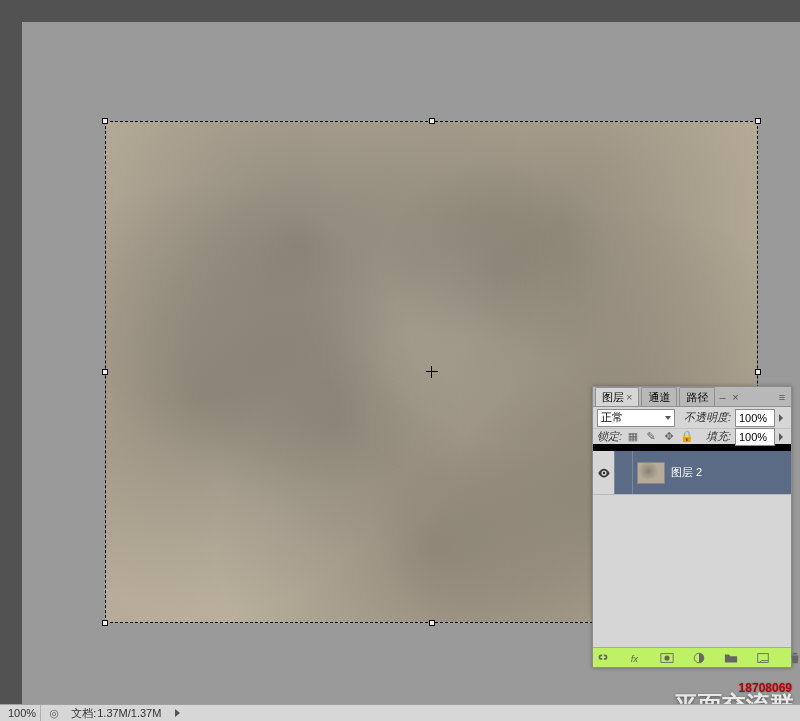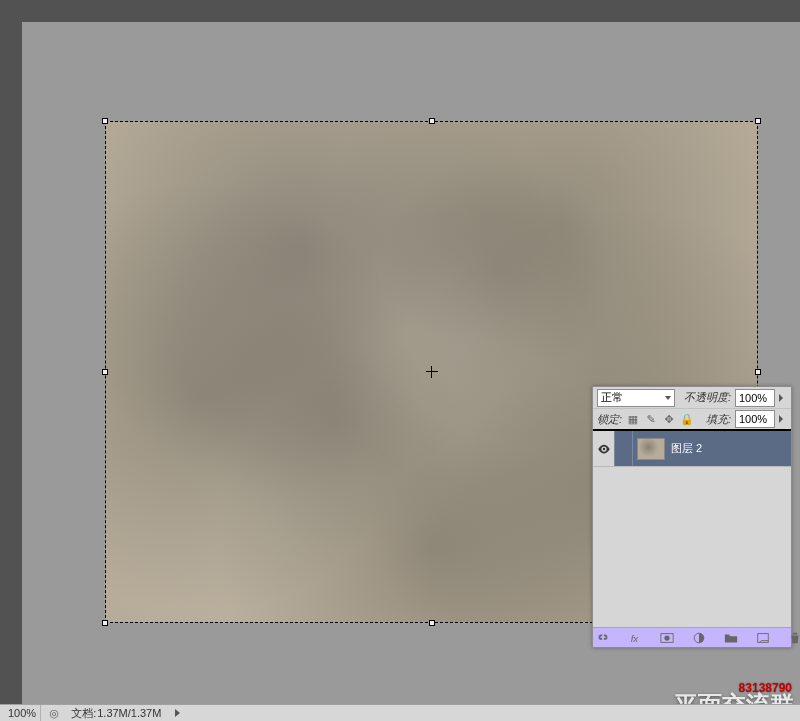--- a/index.html
+++ b/index.html
@@ -47,39 +47,39 @@
 .panel-min { width: 10px; text-align: center; color: #555; cursor: pointer; }
 
 .opt-row { display: flex; align-items: center; height: 22px; padding: 0 4px; gap: 4px; border-bottom: 1px solid #c2c2c2; }
 .select { flex: 0 0 78px; height: 18px; background: #fff; border: 1px solid #8c8c8c; display: flex; align-items: center; padding: 8px 3px; position: relative; }
 .select::after { content: ""; position: absolute; right: 3px; top: 6px; width: 0; height: 0; border-left: 3px solid transparent; border-right: 3px solid transparent; border-top: 4px solid #555; }
 .lbl { color: #333; font-style: italic; }
 .pct-box { width: 40px; height: 18px; background: #fff; border: 1px solid #8c8c8c; display: flex; align-items: center; padding: 0 3px; position: relative; }
 .pct-box::after { content: ""; position: absolute; right: -9px; top: 4px; width: 0; height: 0; border-top: 4px solid transparent; border-bottom: 4px solid transparent; border-left: 4px solid #555; }
 .spacer { flex: 1; }
 
-.lock-row { display: flex; align-items: center; height: 22px; padding: 0 4px; gap: 4px; border-bottom: 2px solid #000000; }
+.lock-row { display: flex; align-items: center; height: 22px; padding: 0 4px; gap: 4px; border-bottom: 7px solid #000000; }
 .lock-ico { width: 14px; height: 14px; display: inline-flex; align-items: center; justify-content: center; color: #666; }
 
 .layers-list { background: #d6d6d6; height: 196px; overflow-y: auto; }
-.layer-row { display: flex; align-items: center; height: 36px; border-bottom: 1px solid #b9b9b9; }
+.layer-row { display: flex; align-items: center; height: 44px; border-bottom: 1px solid #b9b9b9; }
 .layer-row.selected { background: #5b6b86; color: #fff; }
 .eye-col { width: 22px; height: 100%; border-right: 1px solid #b9b9b9; display: flex; align-items: center; justify-content: center; cursor: pointer; }
 .layer-row.selected .eye-col { border-right-color: #7a87a0; background: #d6d6d6; color: #333; }
 .link-col { width: 18px; height: 100%; border-right: 1px solid #b9b9b9; }
 .layer-row.selected .link-col { border-right-color: #7a87a0; background: #5b6b86; }
 .thumb { width: 28px; height: 22px; margin: 0 4px 0 4px; border: 1px solid #888; background: #b7ac99;
   background-image: radial-gradient(circle at 40% 40%, rgba(90,88,80,.5) 0, transparent 50%); }
 .thumb.checker { background-color: #fff;
   background-image: linear-gradient(45deg,#ccc 25%,transparent 25%,transparent 75%,#ccc 75%),
                     linear-gradient(45deg,#ccc 25%,transparent 25%,transparent 75%,#ccc 75%);
   background-size: 8px 8px; background-position: 0 0, 4px 4px; }
 .layer-name { flex: 1; padding-left: 2px; }
 
-.panel-footer { display: flex; align-items: center; height: 20px; background: #c4b5fd; border-top: 1px solid #a8a8a8; padding: 0 3px; gap: 18px; }
+.panel-footer { display: flex; align-items: center; height: 20px; background: #bef264; border-top: 1px solid #a8a8a8; padding: 0 3px; gap: 18px; }
 .fbtn { width: 16px; height: 14px; display: inline-flex; align-items: center; justify-content: center; color: #555; cursor: pointer; }
 .fbtn svg { width: 14px; height: 14px; }
 
 
 .wmk-id { position: absolute; right: 8px; bottom: 26px; color: #c00000; font-weight: bold; font-size: 12px; text-shadow: 0 0 2px rgba(0,0,0,.4); }
 .wmk-txt { position: absolute; right: 6px; bottom: 0; color: #e8e8e8; font-size: 24px; font-weight: bold; font-family: "SimHei","Microsoft YaHei",sans-serif; text-shadow: 0 1px 3px rgba(0,0,0,.5); }
 
 
 .status { position: absolute; bottom: 0; left: 0; width: 800px; height: 17px; background: #d7d7d7; border-top: 1px solid #a0a0a0; display: flex; align-items: center; gap: 6px; padding: 0 4px; }
 .stat-cell { padding: 0 4px; border-right: 1px solid #b0b0b0; height: 100%; display: flex; align-items: center; color: #333; }
@@ -101,20 +101,28 @@
     <div class="transform-handle th-ml"></div>
     <div class="transform-handle th-mr"></div>
     <div class="transform-handle th-bl"></div>
     <div class="transform-handle th-bc"></div>
     <div class="transform-handle th-br"></div>
     <div class="center-mark"></div>
   </div>
 </div>
 
 <div class="panel">
+  <div class="panel-head">
+    <span class="tab active"><span>图层</span><span class="tab-x">×</span></span>
+    <span class="tab bg">通道</span>
+    <span class="tab bg">路径</span>
+    <span class="panel-min">–</span>
+    <span class="panel-close">×</span>
+    <span class="panel-menu">≡</span>
+  </div>
 
   <div class="opt-row">
     <div class="select">
         <span>正常</span>
       </div>
     <span class="spacer"></span>
     <span class="lbl">不透明度:</span>
     <div class="pct-box">
         <span>100%</span>
       </div>
@@ -185,21 +193,21 @@
       </span>
     <span class="fbtn">
         <svg viewBox="0 0 16 16">
           <path fill="#666" d="M4 5h8l-1 9H5L4 5zm2-3h4l1 2H5l1-2z"></path>
         </svg>
       </span>
     <span class="spacer"></span>
   </div>
 </div>
 
-<div class="wmk-id">83138790</div>
+<div class="wmk-id">18708069</div>
 <div class="wmk-txt">平面交流群</div>
 
 <div class="status">
   <div class="stat-cell">100%</div>
   <div class="stat-icon">◎</div>
   <div class="stat-cell" style="border:none">
     <span>文档:</span>
     <span style="margin-left:1px">1.37M/1.37M</span>
   </div>
   <span class="nav-r"></span>

